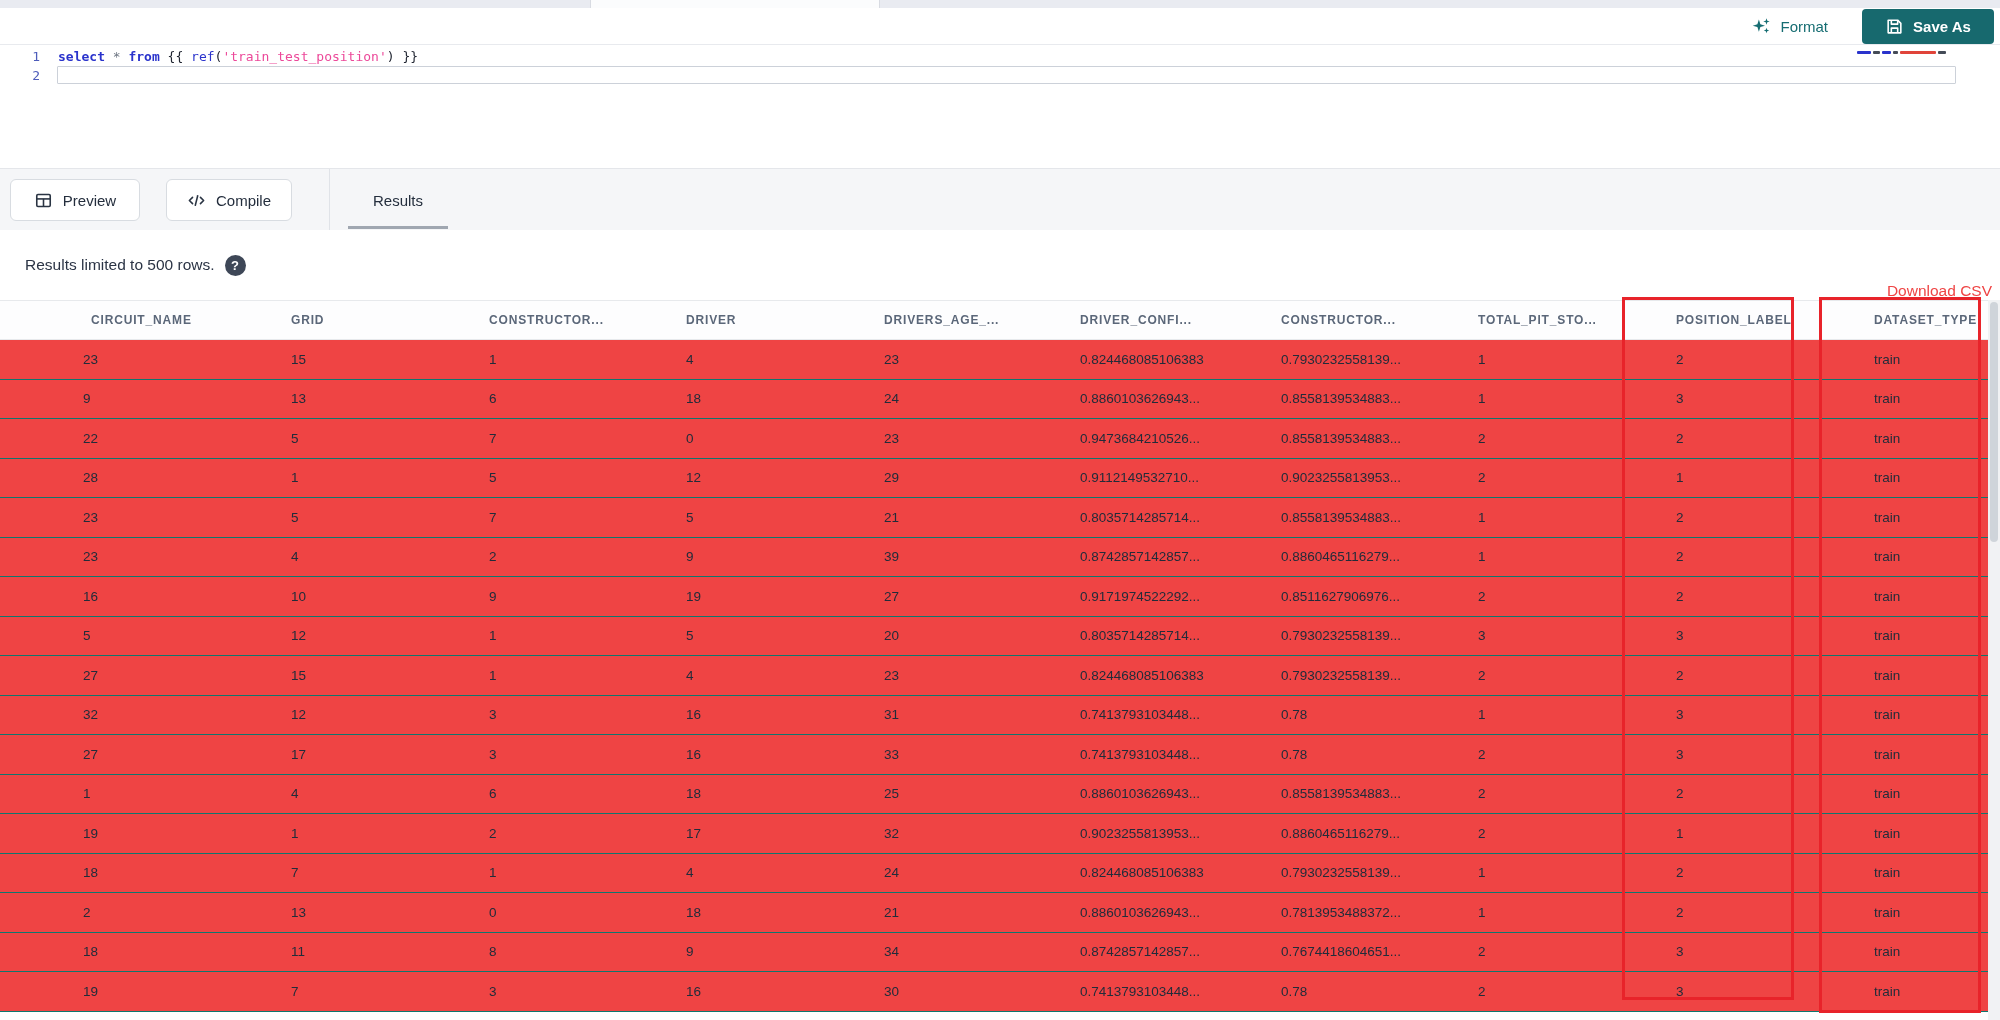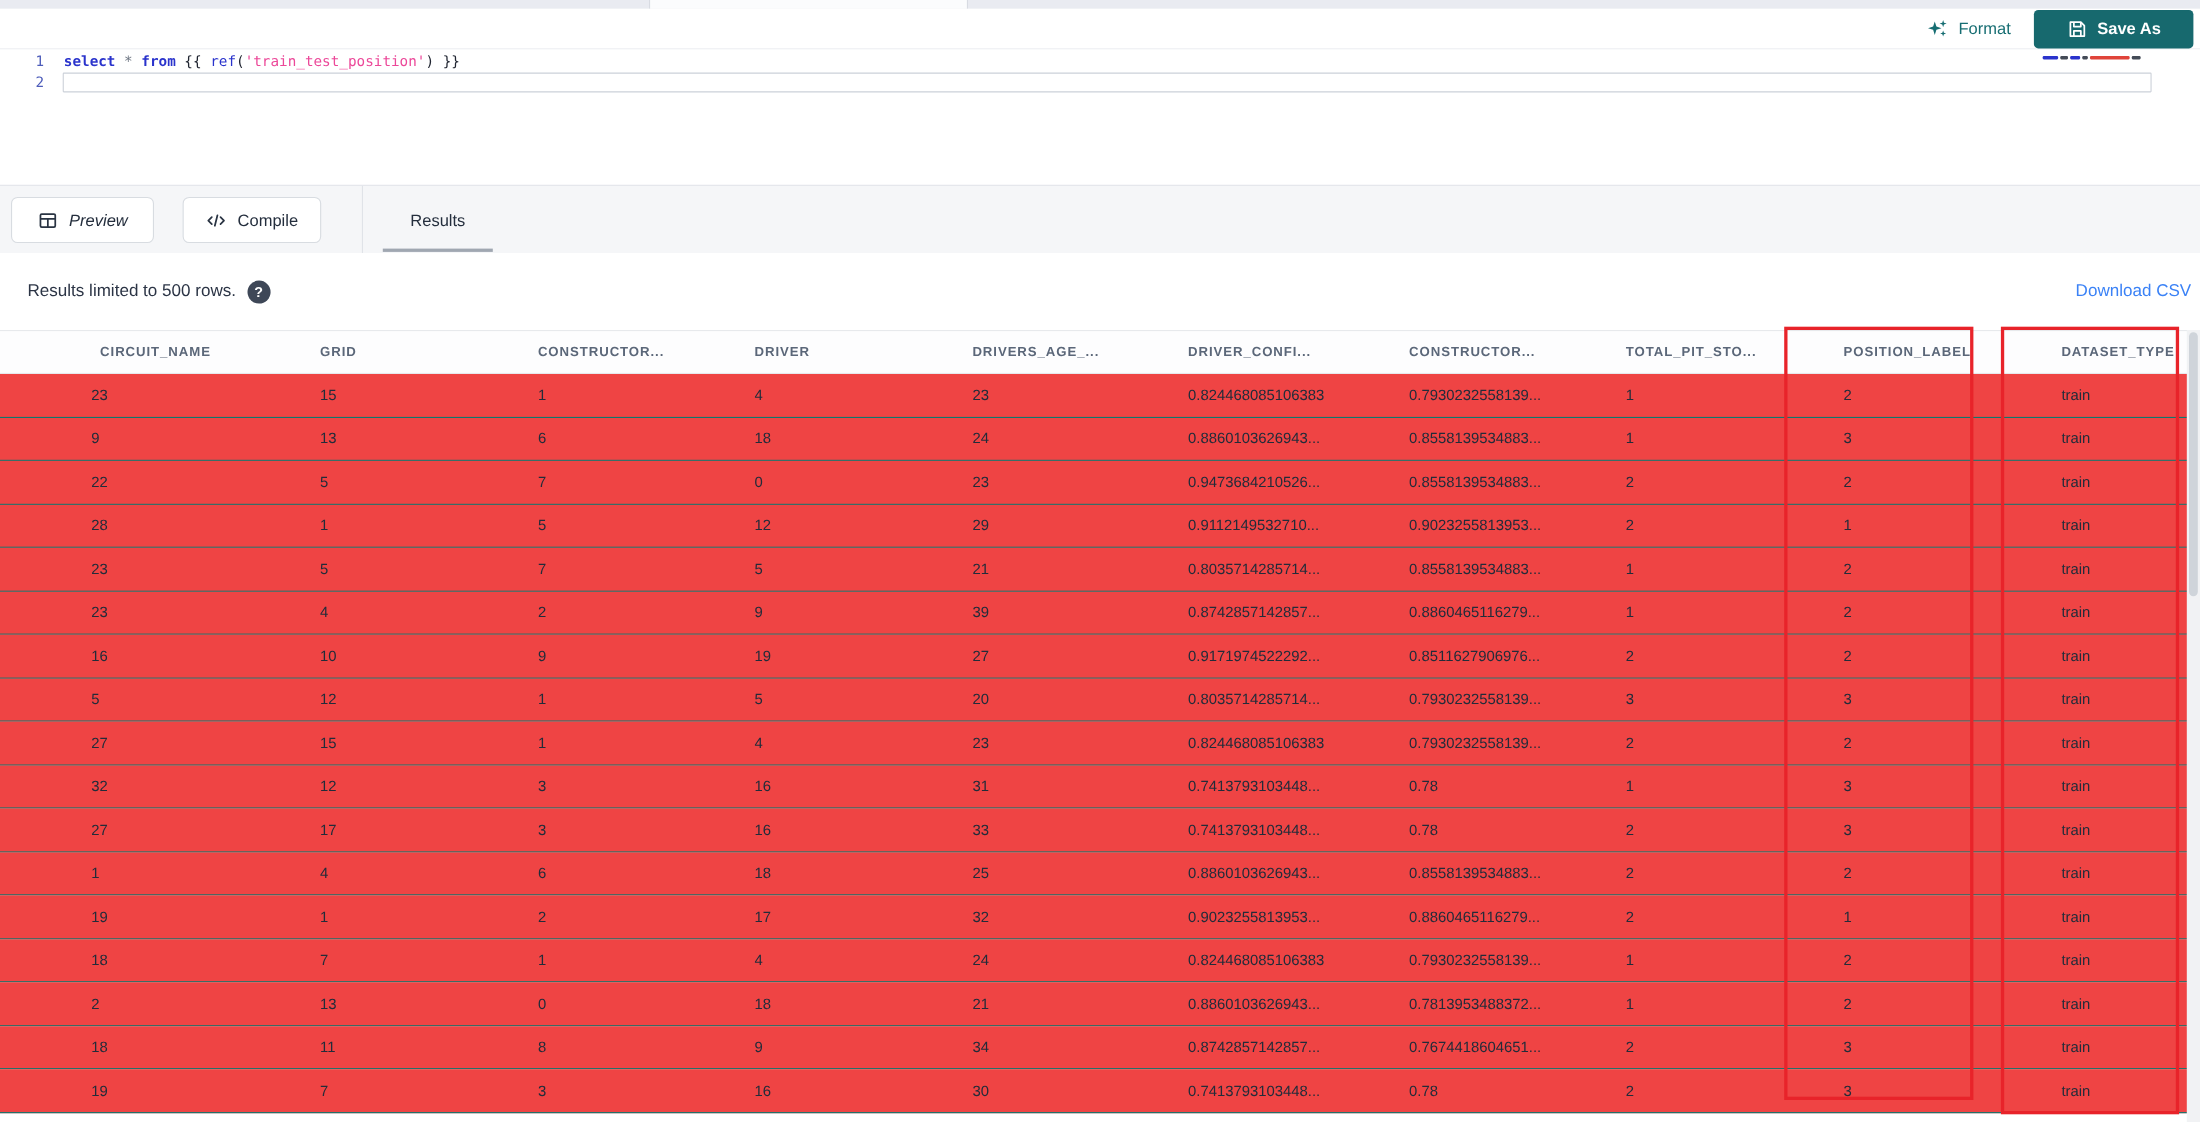--- a/index.html
+++ b/index.html
@@ -20,21 +20,21 @@
   .actionbar {
     position:absolute; left:0; top:8px; width:2000px; height:37px;
     background:#ffffff; border-bottom:1px solid #e8eaee;
   }
   .format-btn {
     position:absolute; right:172px; top:5px; height:26px;
     display:flex; align-items:center; gap:8px; cursor:pointer;
     color:#166d72; font-size:15px;
   }
   .saveas-btn {
-    position:absolute; right:6px; top:1px; width:145px; height:35px;
+    position:absolute; right:6px; top:1px; width:132px; height:35px;
     background:#17696e; border:none; border-radius:4px; cursor:pointer;
     display:flex; align-items:center; justify-content:center; gap:9px;
     color:#ffffff; font-size:15px; font-weight:600; font-family:"Liberation Sans", sans-serif;
   }
 
   
   .editor { position:absolute; left:0; top:45px; width:2000px; height:123px; background:#ffffff; }
   .gutter { position:absolute; left:18px; top:2px; width:22px; text-align:right;
     font-family:"DejaVu Sans Mono", monospace; font-size:13px; line-height:19px; color:#4d5cba; }
   .codeline {
@@ -58,42 +58,42 @@
   .panelbar {
     position:absolute; left:0; top:168px; width:2000px; height:62px;
     background:#f5f6f8; border-top:1px solid #e4e6ea;
   }
   .pbtn {
     position:absolute; top:10px; height:42px; background:#ffffff;
     border:1px solid #d8dce1; border-radius:6px; cursor:pointer;
     display:flex; align-items:center; justify-content:center; gap:10px;
     font-family:"Liberation Sans", sans-serif; font-size:15px; font-weight:500; color:#242e3d;
   }
-  .pbtn.preview { left:10px;  width:130px;font-style:italic; }
+  .pbtn.preview { left:10px;  width:130px; }
   .pbtn.compile { left:166px; width:126px;align-items:center; }
   .pdivider { position:absolute; left:329px; top:0; width:1px; height:62px; background:#e0e3e8; }
   .ptab {
     position:absolute; top:0; height:62px; display:flex; align-items:center; justify-content:center;
     font-size:15px; color:#242e3d; cursor:pointer;
   }
   .ptab.results  { left:348px; width:100px; }
   .ptab.compiled { left:460px; width:132px; }
   .ptab .underline { position:absolute; left:0; bottom:2px; width:100%; height:3px; background:#a0a7b1; }
 
   
   .resultsbar { position:absolute; left:0; top:230px; width:2000px; height:70px; background:#ffffff; }
   .limit-note { position:absolute; left:25px; top:0; height:70px; display:flex; align-items:center; gap:10px;
     font-size:15.5px; color:#2b3445; }
   .help {
     width:21px; height:21px; border-radius:50%; background:#3e4757; color:#ffffff;
     display:flex; align-items:center; justify-content:center;
     font-size:13px; font-weight:bold; cursor:pointer;
   }
-  .download { position:absolute; right:8px; top:0; height:70px; display:flex; align-items:center;
-    font-size:15.5px; color:#3b82f6; cursor:pointer; }
+  .download { position:absolute; right:8px; top:0; height:70px; display:flex; align-items:flex-end;
+    font-size:15.5px; color:#ef4444; cursor:pointer; }
 
   
   .datatable { position:absolute; left:0; top:300px; width:2000px; }
   .grid-row {
     display:grid;
     grid-template-columns:208px 198px 197px 198px 196px 201px 197px 198px 198px 152px;
     padding-left:83px; align-items:center;
   }
   .thead {
     height:40px; background:#fdfdfe;

